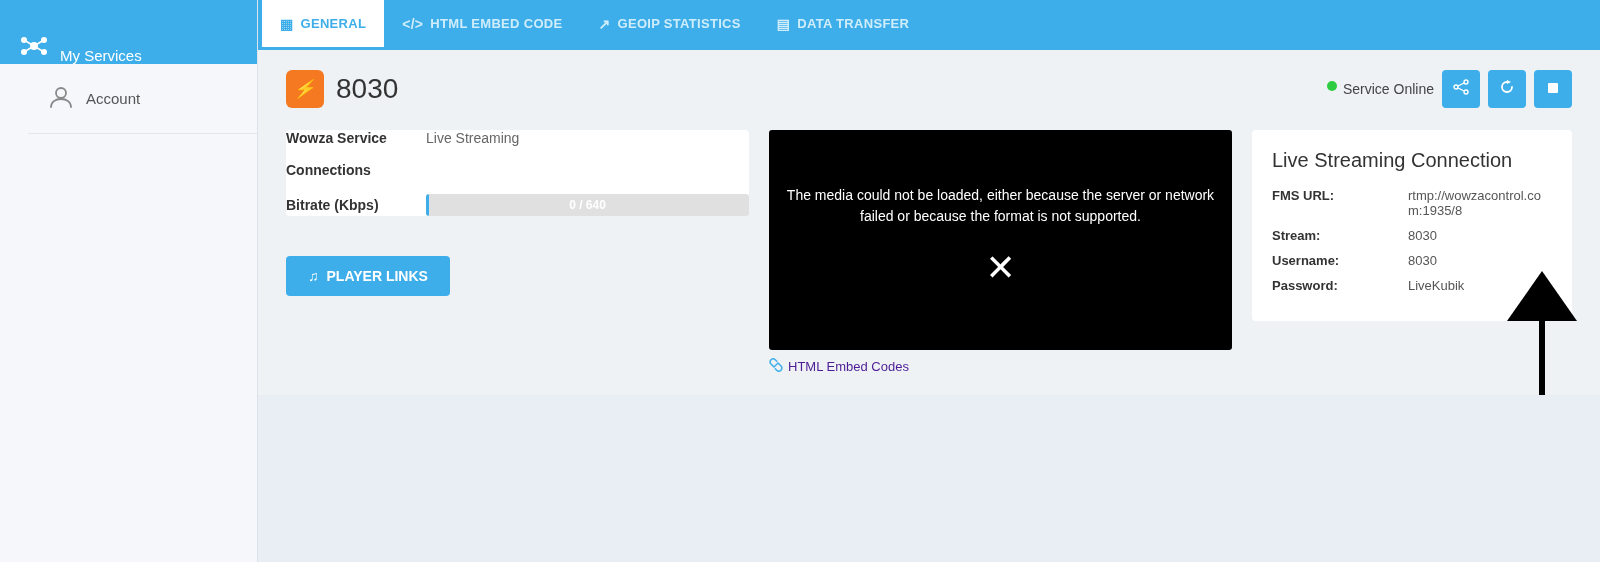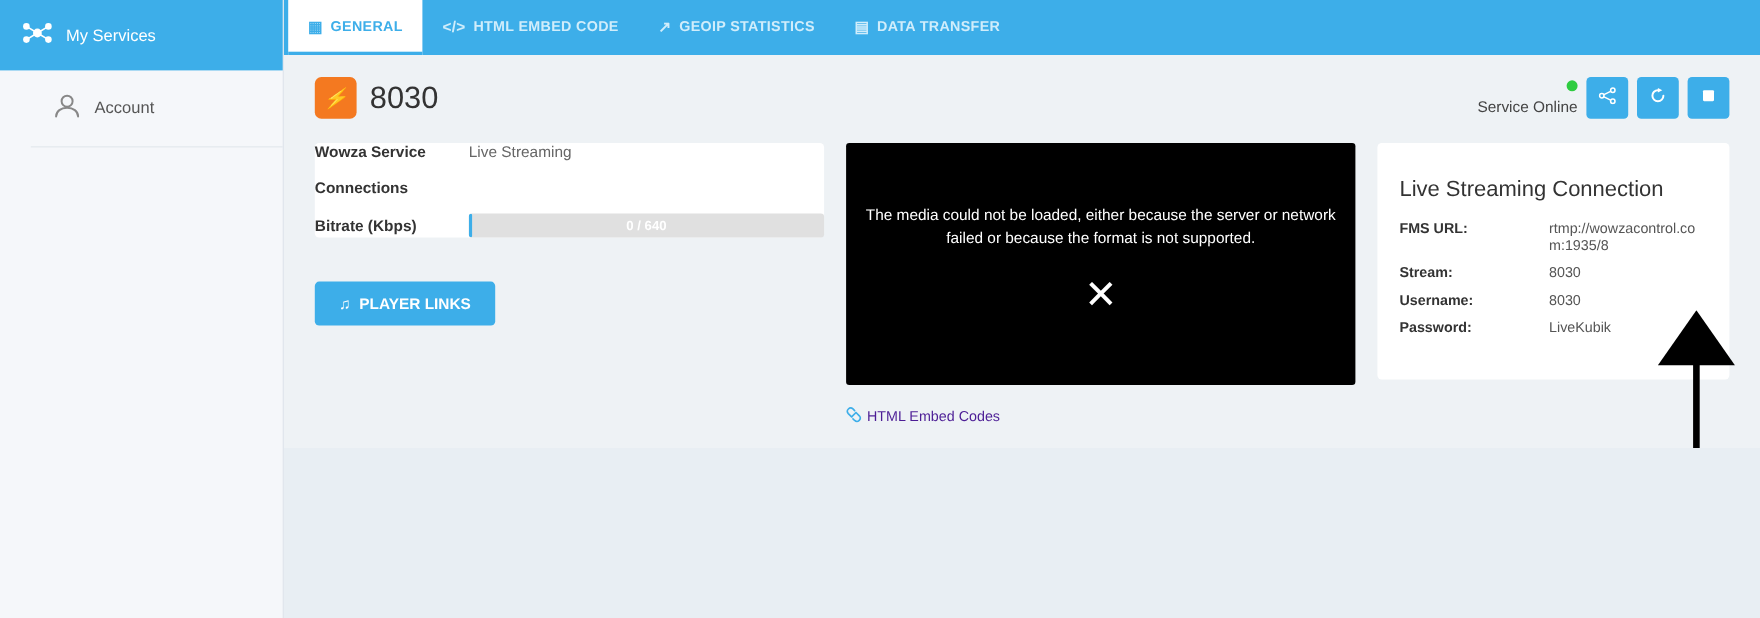--- a/index.html
+++ b/index.html
@@ -17,21 +17,21 @@
       min-width: 258px;
       background: #f5f7fa;
       border-right: 1px solid #dde3ea;
       display: flex;
       flex-direction: column;
     }
     .sidebar-item-my-services {
       background: #3daee9;
       color: #fff;
       display: flex;
-      align-items: center;
+      align-items: flex-end;
       gap: 12px;
       padding: 0 20px;
       height: 64px;
       cursor: pointer;
     }
     .sidebar-item-my-services .icon-svg {
       width: 28px;
       height: 28px;
     }
     .sidebar-item-account {
@@ -131,25 +131,24 @@
       color: #333;
       font-weight: 400;
     }
     .service-status-area {
       display: flex;
       align-items: center;
       gap: 8px;
     }
     .status-online {
       display: flex;
-      align-items: flex-end;
+      align-items: flex-start;
       gap: 6px;
       color: #444;
       font-size: 14px;
-      flex-direction: column;
     }
     .status-dot {
       width: 10px;
       height: 10px;
       border-radius: 50%;
       background: #2ecc40;
     }
     .action-btn {
       width: 38px;
       height: 38px;
@@ -231,21 +230,21 @@
       cursor: pointer;
       display: inline-flex;
       align-items: center;
       gap: 8px;
     }
 
     
     .video-area {
       display: flex;
       flex-direction: column;
-      gap: 20px;
+      gap: 8px;
     }
     .video-player {
       background: #000;
       width: 100%;
       height: 220px;
       border-radius: 3px;
       display: flex;
       flex-direction: column;
       align-items: center;
       justify-content: center;
@@ -267,21 +266,21 @@
       align-items: center;
       gap: 5px;
       cursor: pointer;
       text-decoration: none;
     }
 
     
     .connection-panel {
       background: #fff;
       border-radius: 4px;
-      padding: 30px 20px;
+      padding: 18px 20px;
     }
     .connection-title {
       font-size: 20px;
       color: #333;
       margin-bottom: 16px;
       font-weight: 400;
       line-height: 1.2;
     }
     .conn-row {
       display: flex;

